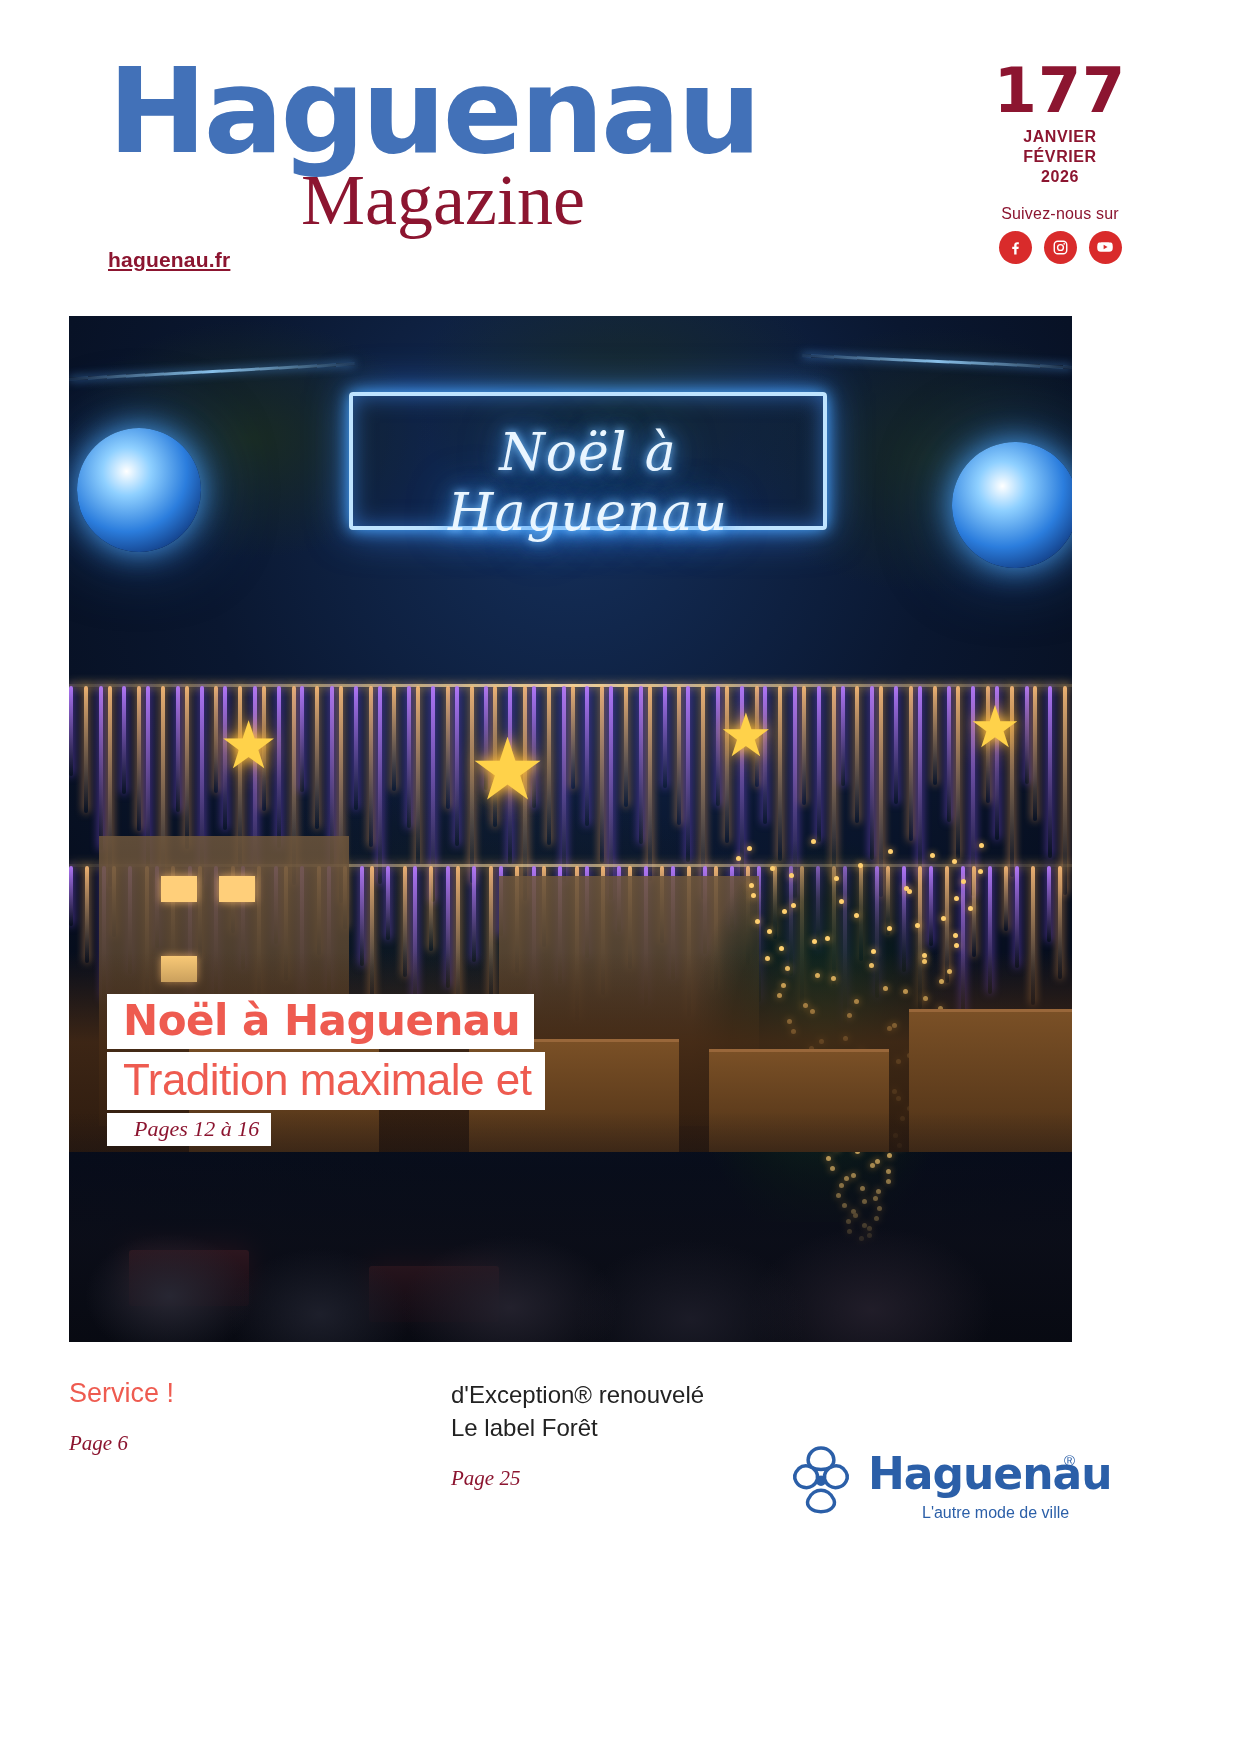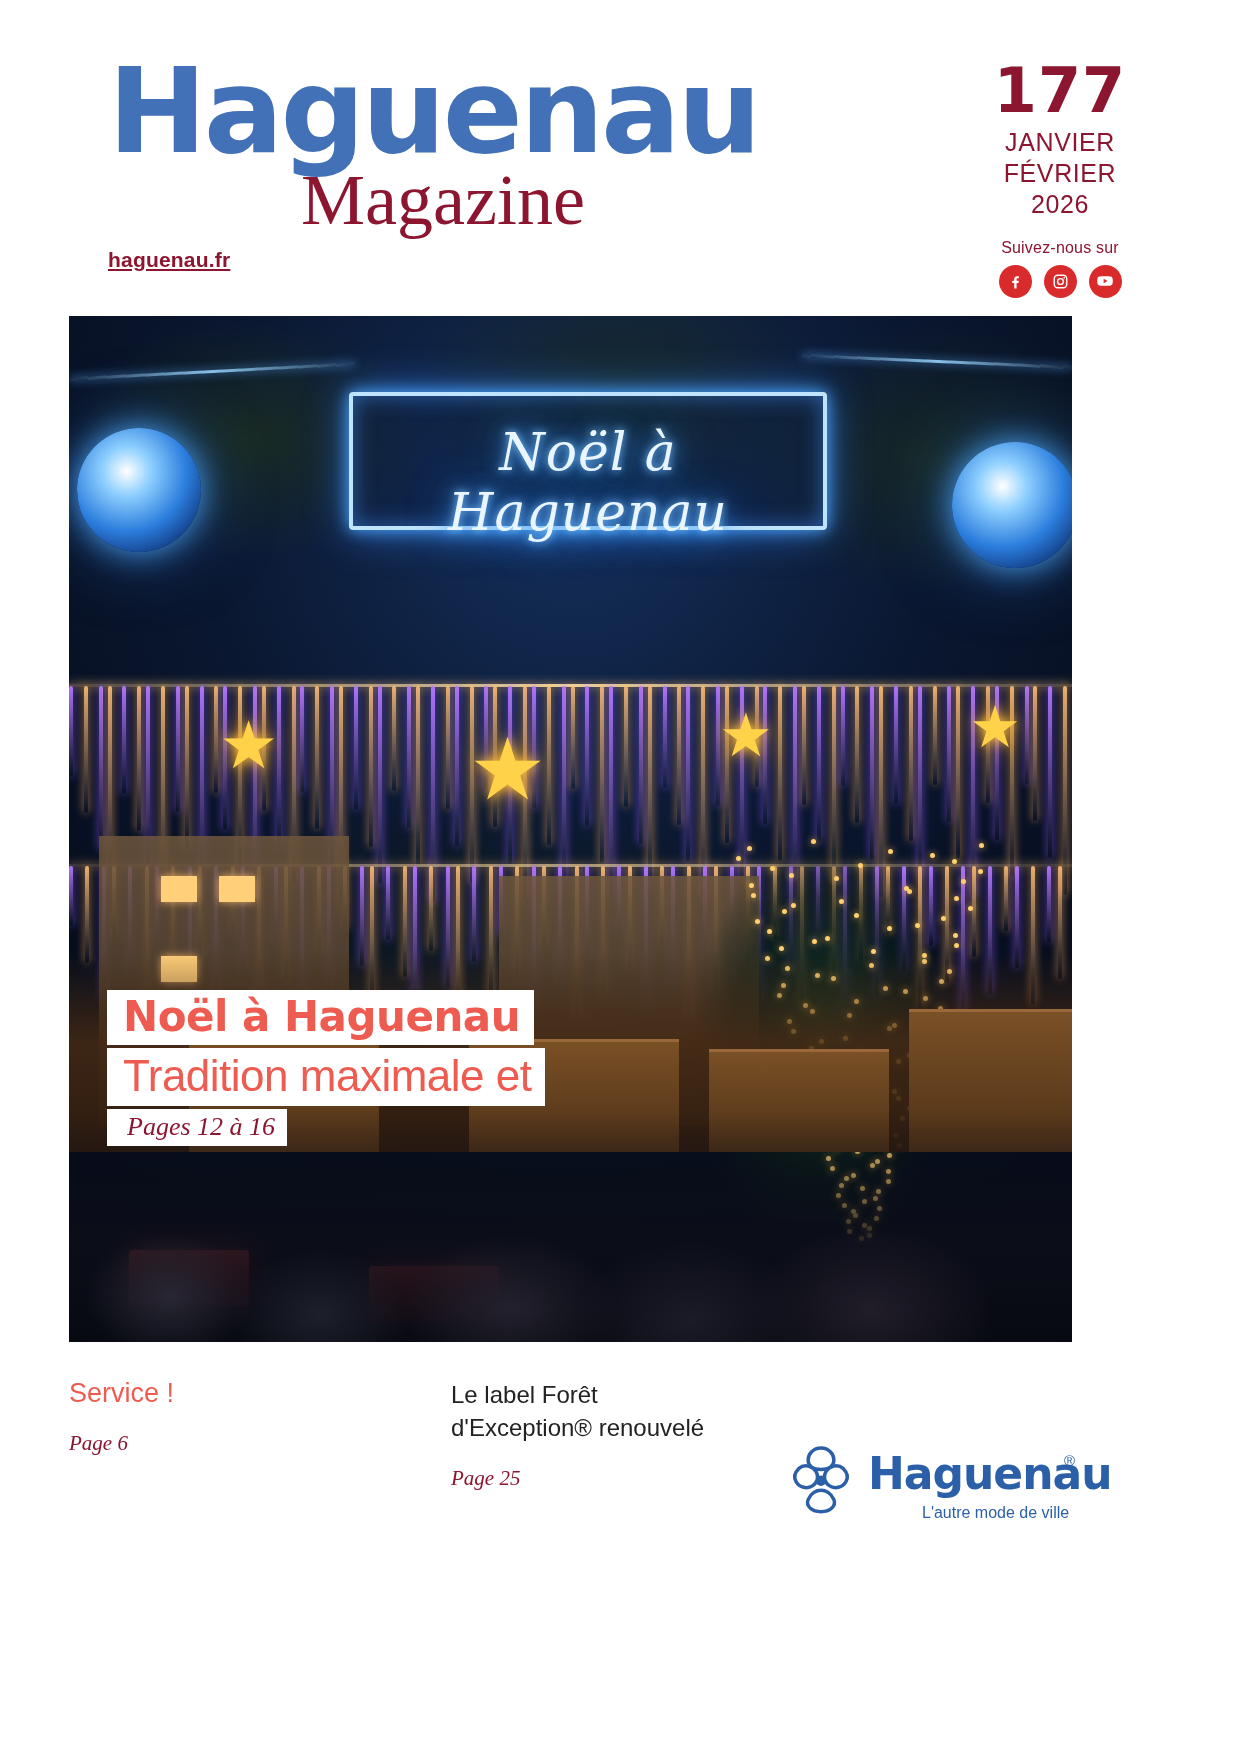--- a/index.html
+++ b/index.html
@@ -63,24 +63,25 @@
   .issue-number {
     font-family: "DejaVu Sans", sans-serif;
     font-weight: bold;
     font-size: 62px;
     color: #8c1530;
     line-height: 0.95;
     letter-spacing: 1px;
   }
   .issue-date {
     margin-top: 6px;
-    font-size: 25px;
+    font-size: 16px;
     color: #8c1530;
     line-height: 1.25;
     letter-spacing: 0.6px;
+    font-weight: bold;
   }
   .follow-label {
     margin-top: 18px;
     font-size: 16px;
     color: #8c1530;
     letter-spacing: 0.2px;
   }
   .social-row {
     margin-top: 8px;
     display: flex;
@@ -278,22 +279,22 @@
   .hl-2, .hl-3 {
     font-size: 44px;
     letter-spacing: -0.5px;
   }
   .hl-pages {
     display: inline-block;
     background: #ffffff;
     color: #8c1530;
     font-family: "Liberation Serif", serif;
     font-style: italic;
-    font-size: 26px;
-    padding: 3px 12px 4px 20px;
+    font-size: 22px;
+    padding: 3px 12px 4px 27px;
   }
 
   
   .footer {
     position: absolute;
     left: 69px;
     top: 1378px;
     width: 1003px;
     height: 260px;
   }
@@ -731,22 +732,22 @@
 
 <div class="footer">
 
   <div class="teaser teaser-1">
     <div class="teaser-kicker">Service !</div>
     <div class="teaser-page">Page 6</div>
   </div>
 
   <div class="teaser teaser-2">
     <div class="teaser-text">
+      <div>d'Exception® renouvelé</div>
       <div>Le label Forêt</div>
-      <div>d'Exception® renouvelé</div>
     </div>
     <div class="teaser-page">Page 25</div>
   </div>
 
   <div class="city-logo">
     <div class="logo-mark">
       <svg width="86" height="86" viewBox="0 0 100 100" fill="none" stroke="#2b5fa8" stroke-width="4" aria-hidden="true">
         <path d="M50 14c9 0 15 7 15 14s-6 11-15 11-15-4-15-11 6-14 15-14z"></path>
         <path d="M24 38c7-6 16-3 20 3s2 13-4 17-15 2-19-5 0-12 3-15z"></path>
         <path d="M76 38c-7-6-16-3-20 3s-2 13 4 17 15 2 19-5 0-12-3-15z"></path>

